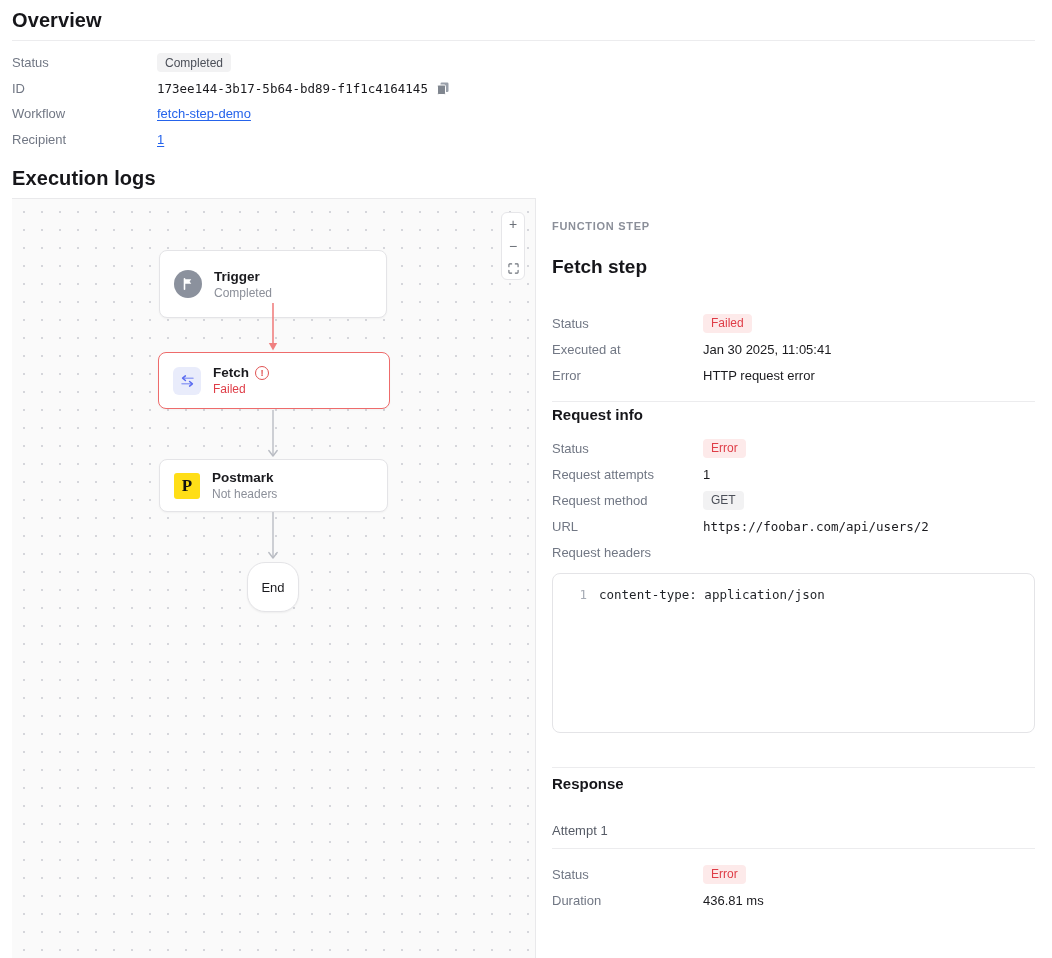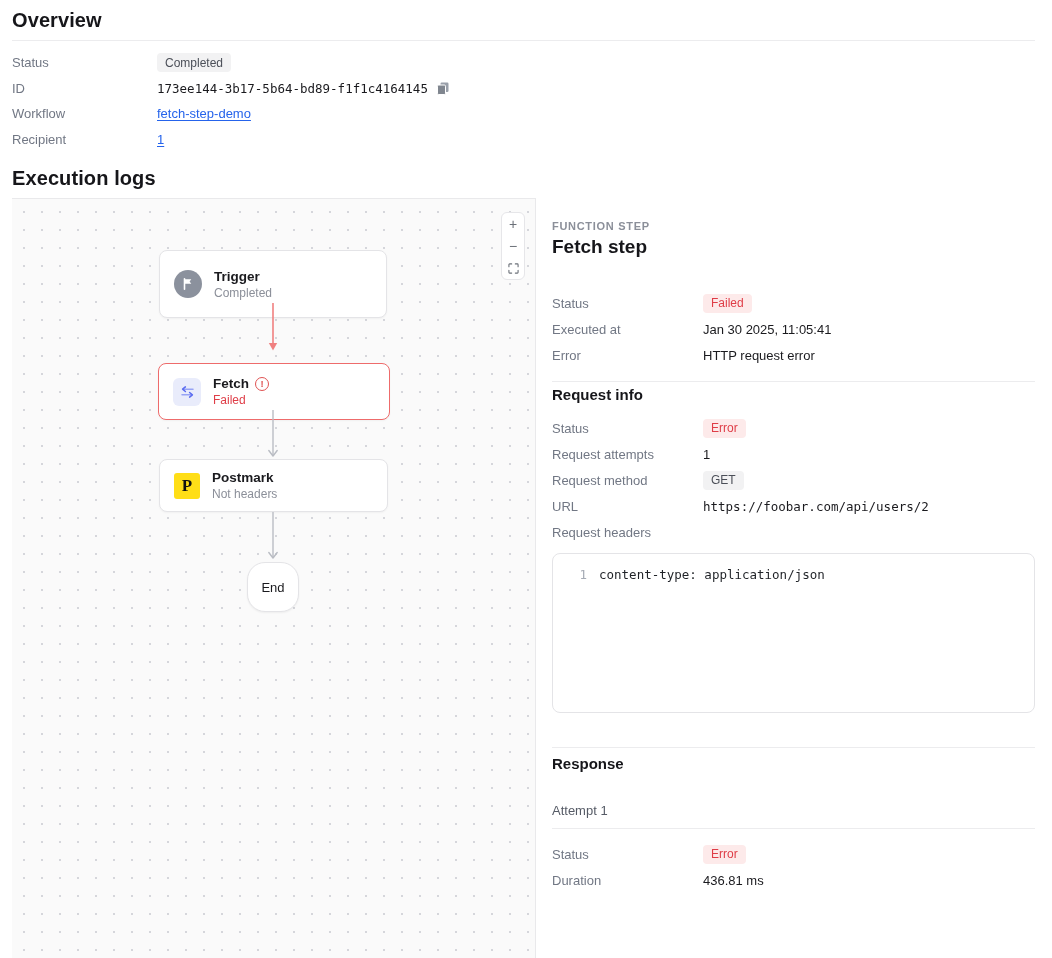--- a/index.html
+++ b/index.html
@@ -66,21 +66,21 @@
     position: absolute; top: 13px; right: 10px; width: 24px;
     background: #fff; border: 1px solid #e6e6e9; border-radius: 6px;
     display: flex; flex-direction: column; align-items: stretch; overflow: hidden;
   }
   .zoom-btn { border: 0; background: transparent; height: 22px; color: #6b7078; font-size: 14px;
     line-height: 20px; cursor: pointer; padding: 0; display: flex; align-items: center; justify-content: center; }
 
   
   .detail { flex: 1; padding: 22px 0 0 16px; }
   .kicker { font-size: 11px; font-weight: 600; letter-spacing: .7px; color: #8b8f99; }
-  .step-title { font-size: 19px; font-weight: 700; color: #16161a; margin-top: 4px; }
+  .step-title { font-size: 19px; font-weight: 700; color: #16161a; margin-top: 24px; }
   .d-rows { }
   .d-row { display: flex; align-items: center; min-height: 26px; }
   .d-label { width: 151px; color: #717784; flex: none; }
   .d-value { color: #1a1a1e; }
   .sec-title { font-size: 15px; font-weight: 700; color: #16161a; }
   .code-block {
     border: 1px solid #e4e4e7; border-radius: 8px; height: 160px; margin-top: 8px;
     padding: 13px 12px; overflow: auto; background: #fff;
     font-family: "DejaVu Sans Mono", monospace; font-size: 12.5px;
   }
@@ -147,21 +147,21 @@
           <span class="node-title">Trigger</span>
           <div class="node-sub">Completed</div>
         </span>
       </div>
 
       <svg class="connector" style="left:254px; top:104px;" width="14" height="49">
         <line x1="7" y1="0" x2="7" y2="41" stroke="#f08080" stroke-width="1.6"></line>
         <path d="M2.8 40 L11.2 40 L7 47.5 Z" fill="#f08080"></path>
       </svg>
 
-      <div class="flow-node error" style="left:146px; top:164px; width:232px; height:57px;">
+      <div class="flow-node error" style="left:146px; top:153px; width:232px; height:57px;">
         <span class="icon-square">
           <svg width="15" height="14" viewBox="0 0 15 14">
             <path d="M13 4.2 H4" stroke="#97a3f5" stroke-width="1.5" stroke-linecap="round"></path>
             <path d="M5.4 1.9 L2.6 4.2 L5.4 6.5" stroke="#5b6cf0" stroke-width="1.5" fill="none" stroke-linecap="round" stroke-linejoin="round"></path>
             <path d="M2 9.8 H11" stroke="#97a3f5" stroke-width="1.5" stroke-linecap="round"></path>
             <path d="M9.6 7.5 L12.4 9.8 L9.6 12.1" stroke="#5b6cf0" stroke-width="1.5" fill="none" stroke-linecap="round" stroke-linejoin="round"></path>
           </svg>
         </span>
         <span>
           <span class="node-title">

